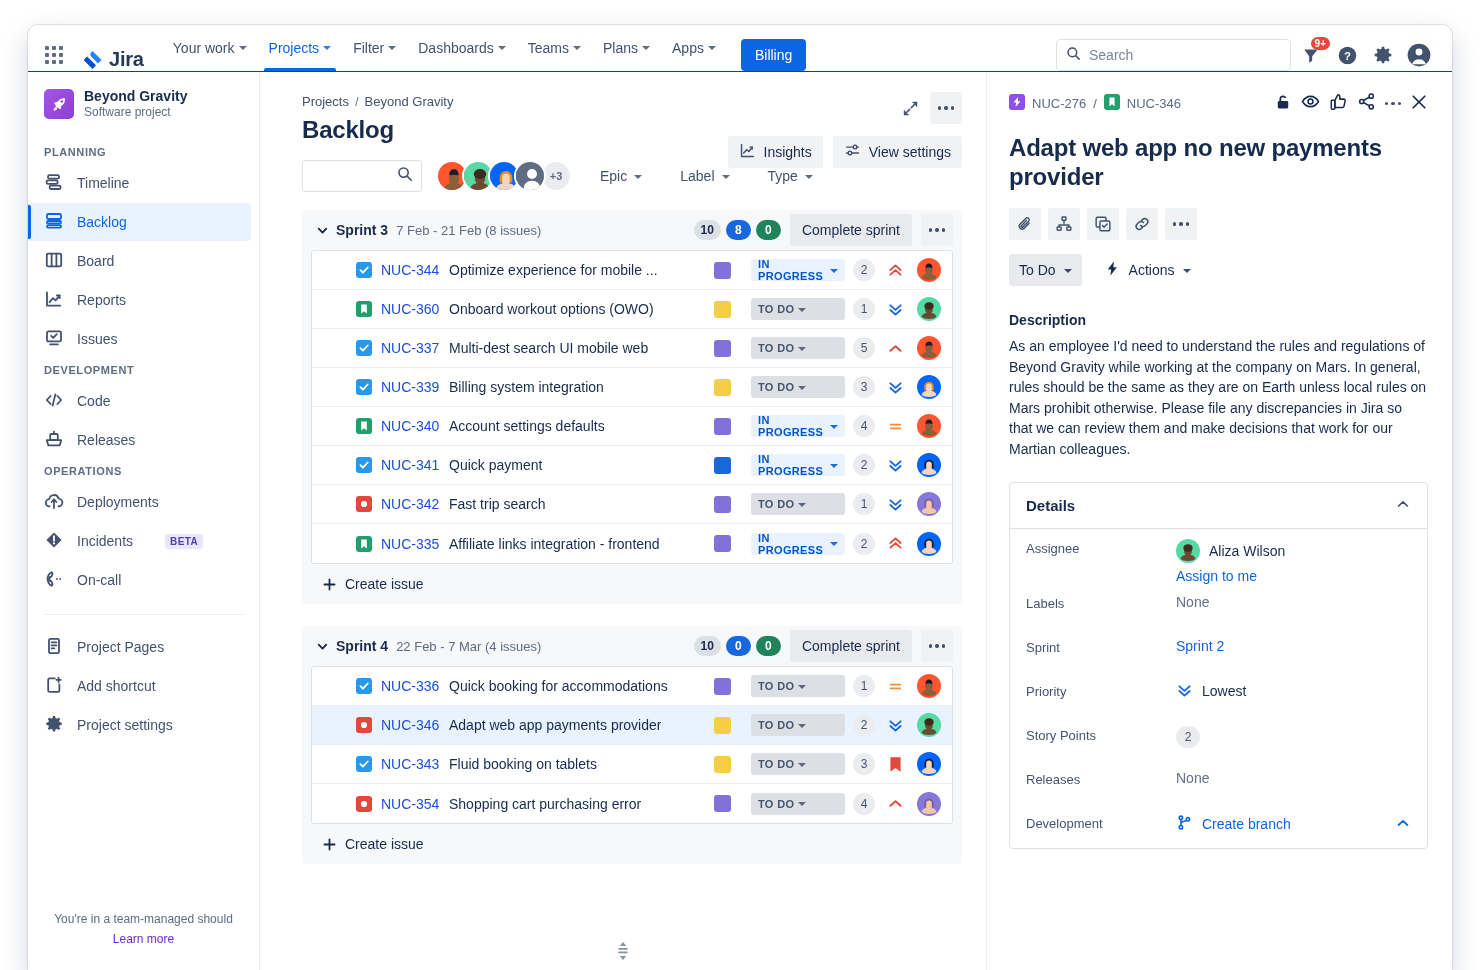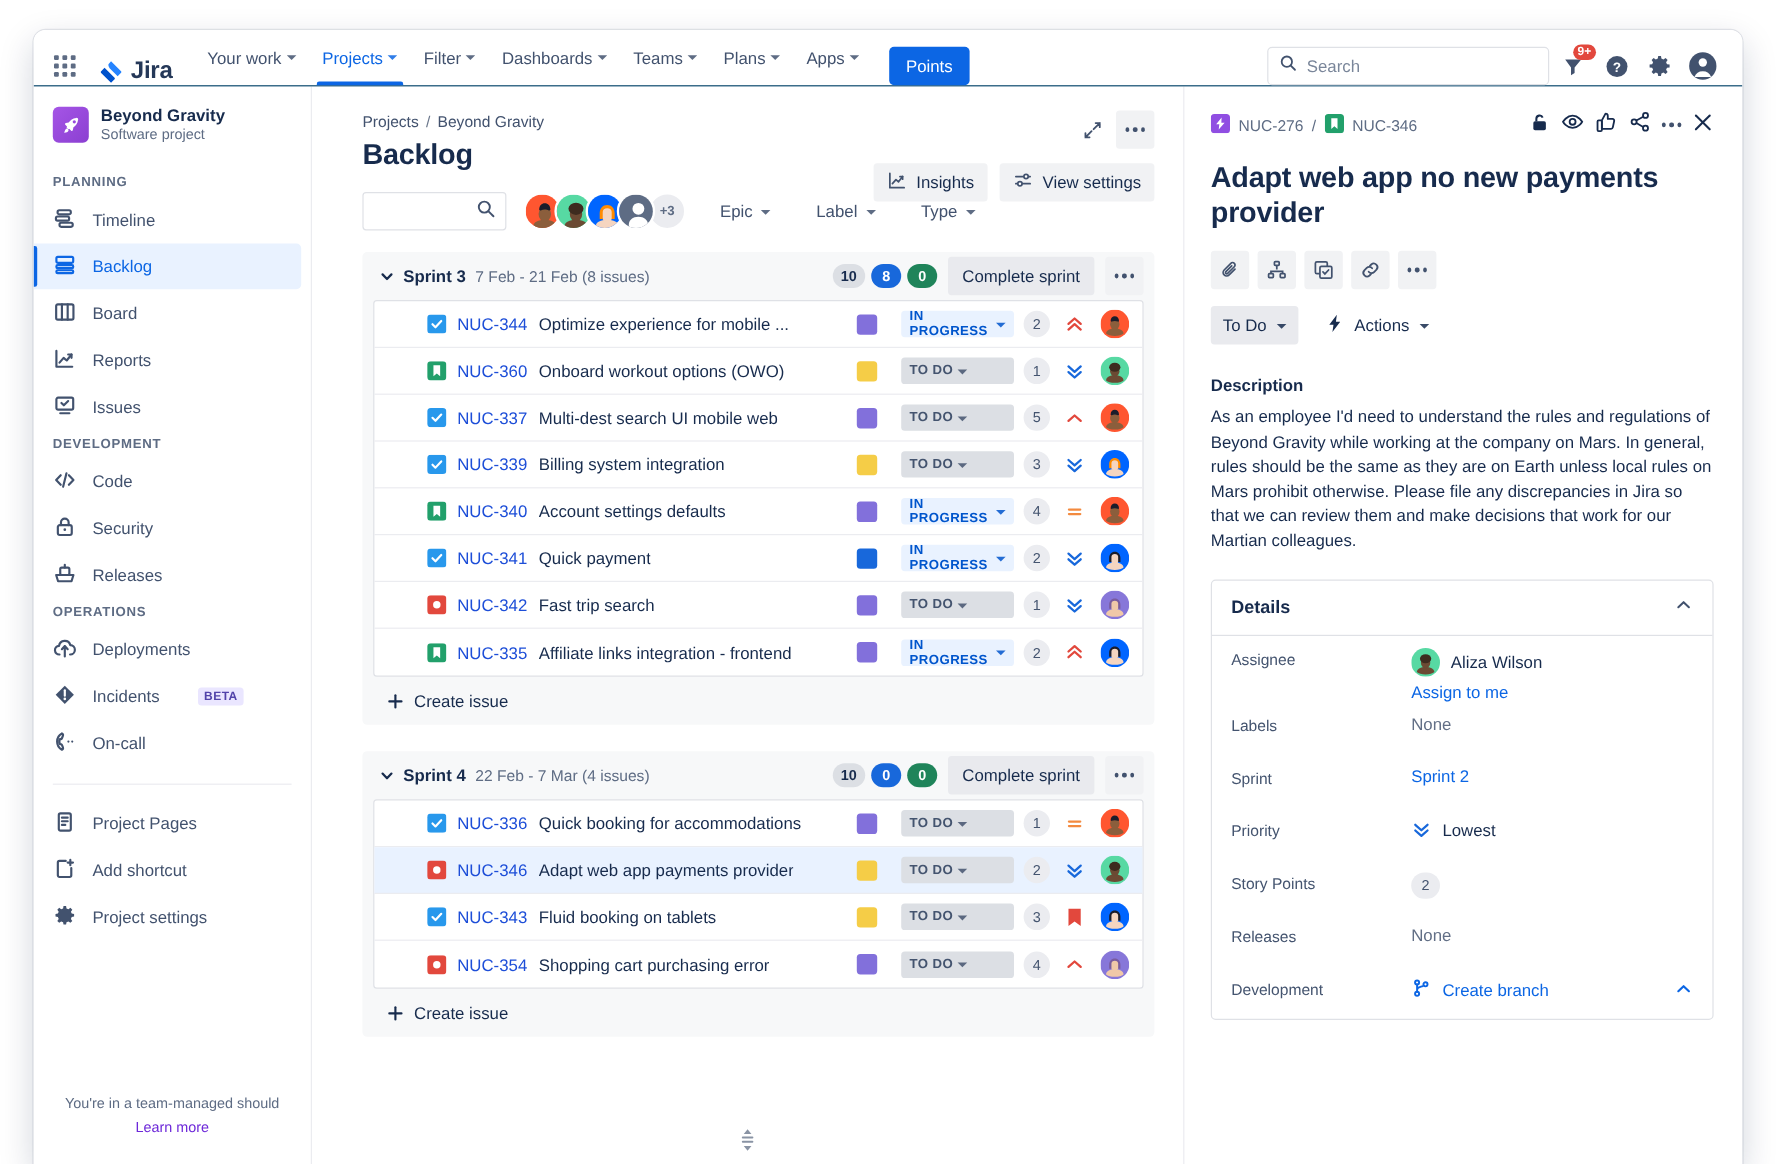--- a/index.html
+++ b/index.html
@@ -264,21 +264,21 @@
         </div>
         <div class="navitem">
           <span>Plans</span>
           <span class="caret"></span>
         </div>
         <div class="navitem">
           <span>Apps</span>
           <span class="caret"></span>
         </div>
       </div>
-    <button class="createbtn">Points</button>
+    <button class="createbtn">Billing</button>
     <div class="navright">
       <div class="searchbox">
         <span>
           <svg width="15" height="15" viewBox="0 0 16 16" fill="none" stroke="#42526e" stroke-width="1.6">
             <circle cx="6.8" cy="6.8" r="4.6"></circle>
               <line x1="10.3" y1="10.3" x2="14" y2="14" stroke-linecap="round"></line>
           </svg>
         </span>
         <input placeholder="Search" style="">
       </div>
@@ -368,28 +368,20 @@
             <span>Issues</span>
           </div>
           <div class="secthead">DEVELOPMENT</div>
           <div class="navrow">
             <span><svg width="20" height="20" viewBox="0 0 20 20" fill="none" stroke="#42526e" stroke-width="1.8" stroke-linecap="round" stroke-linejoin="round">
                 <path d="M6.6 6 2.8 10l3.8 4"></path>
                 <path d="M13.4 6 17.2 10l-3.8 4"></path>
                 <line x1="11.4" y1="4.4" x2="8.6" y2="15.6"></line>
               </svg></span>
             <span>Code</span>
-          </div>
-          <div class="navrow">
-            <span><svg width="20" height="20" viewBox="0 0 20 20" fill="none" stroke="#42526e" stroke-width="1.8" stroke-linecap="round" stroke-linejoin="round">
-                <rect x="4.2" y="8.6" width="11.6" height="8.2" rx="1.6"></rect>
-                <path d="M6.8 8.6V6.4a3.2 3.2 0 0 1 6.4 0v2.2"></path>
-                <circle cx="10" cy="12.4" r="1.1" fill="#42526e" stroke="none"></circle>
-              </svg></span>
-            <span>Security</span>
           </div>
           <div class="navrow">
             <span><svg width="20" height="20" viewBox="0 0 20 20" fill="none" stroke="#42526e" stroke-width="1.8" stroke-linecap="round" stroke-linejoin="round">
                 <path d="M2.8 11.2h14.4l-1.6 5.2H4.4z"></path>
                 <rect x="6.2" y="5" width="7.6" height="6.2" rx="1.2"></rect>
                 <line x1="10" y1="2.6" x2="10" y2="5"></line>
               </svg></span>
             <span>Releases</span>
           </div>
           <div class="secthead">OPERATIONS</div>

